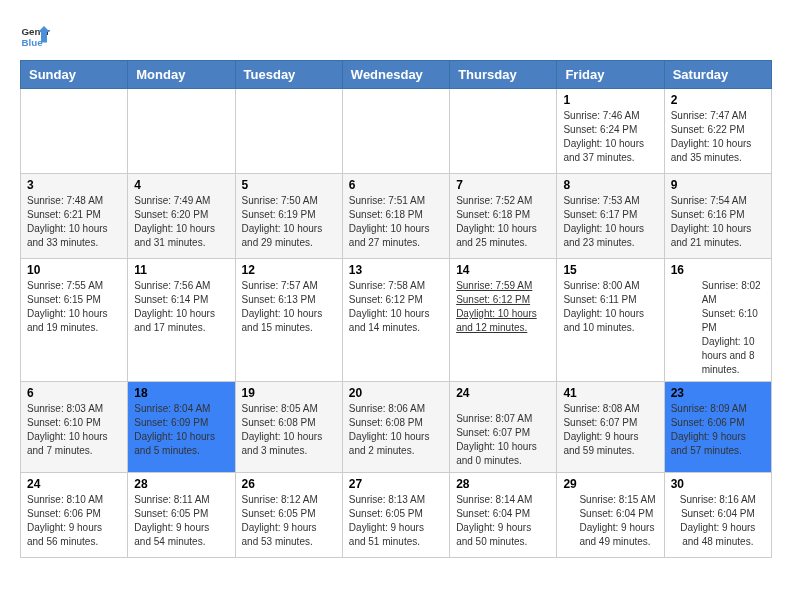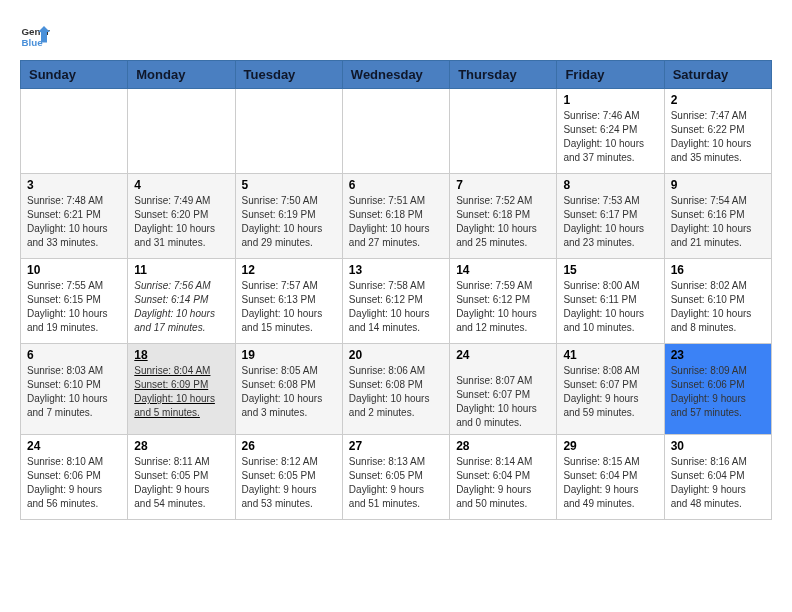--- a/index.html
+++ b/index.html
@@ -37,21 +37,21 @@
       font-size: 16px;
       color: #555;
     }
     .calendar {
       width: 100%;
       border-collapse: collapse;
       table-layout: fixed;
     }
     .calendar th {
       background-color: #4a7fc1;
-      color: #0f172a;
+      color: #ffffff;
       text-align: left;
       padding: 6px 8px;
       font-size: 13px;
       border: 1px solid #3a6fa8;
     }
     .calendar td {
       border: 1px solid #ccc;
       vertical-align: top;
       padding: 4px 6px;
       font-size: 11px;
@@ -171,63 +171,63 @@
       </tr>
       <tr>
         <td>
           <div class="day-num">10</div>
           <div class="day-info" style="white-space: pre-line;">Sunrise: 7:55 AM
 Sunset: 6:15 PM
 Daylight: 10 hours and 19 minutes.</div>
         </td>
         <td>
           <div class="day-num">11</div>
-          <div class="day-info" style="white-space: pre-line; font-style: italic;">Sunrise: 7:56 AM
+          <div class="day-info" style="white-space: pre-line;">Sunrise: 7:56 AM
 Sunset: 6:14 PM
 Daylight: 10 hours and 17 minutes.</div>
         </td>
         <td>
           <div class="day-num">12</div>
           <div class="day-info" style="white-space: pre-line;">Sunrise: 7:57 AM
 Sunset: 6:13 PM
 Daylight: 10 hours and 15 minutes.</div>
         </td>
         <td>
           <div class="day-num">13</div>
           <div class="day-info" style="white-space: pre-line;">Sunrise: 7:58 AM
 Sunset: 6:12 PM
 Daylight: 10 hours and 14 minutes.</div>
         </td>
         <td>
           <div class="day-num">14</div>
-          <div class="day-info" style="white-space: pre-line;">Sunrise: 7:59 AM
+          <div class="day-info" style="white-space: pre-line; text-decoration: underline;">Sunrise: 7:59 AM
 Sunset: 6:12 PM
 Daylight: 10 hours and 12 minutes.</div>
         </td>
         <td>
           <div class="day-num">15</div>
           <div class="day-info" style="white-space: pre-line;">Sunrise: 8:00 AM
 Sunset: 6:11 PM
 Daylight: 10 hours and 10 minutes.</div>
         </td>
         <td>
           <div class="day-num">16</div>
-          <div class="day-info" style="white-space: pre-line;">Sunrise: 8:02 AM
+          <div class="day-info" style="white-space: pre-line; margin-left: 31px;">Sunrise: 8:02 AM
 Sunset: 6:10 PM
 Daylight: 10 hours and 8 minutes.</div>
         </td>
       </tr>
       <tr>
         <td style="background: rgb(245, 245, 245);">
           <div class="day-num">6</div>
           <div class="day-info" style="white-space: pre-line;">Sunrise: 8:03 AM
 Sunset: 6:10 PM
 Daylight: 10 hours and 7 minutes.</div>
         </td>
-        <td style="background: #e5e5e5; text-decoration: underline;">
+        <td style="background: #3b82f6;">
           <div class="day-num">18</div>
           <div class="day-info" style="white-space: pre-line;">Sunrise: 8:04 AM
 Sunset: 6:09 PM
 Daylight: 10 hours and 5 minutes.</div>
         </td>
         <td style="background: rgb(245, 245, 245);">
           <div class="day-num">19</div>
           <div class="day-info" style="white-space: pre-line;">Sunrise: 8:05 AM
 Sunset: 6:08 PM
 Daylight: 10 hours and 3 minutes.</div>
@@ -283,25 +283,25 @@
 Daylight: 9 hours and 51 minutes.</div>
         </td>
         <td>
           <div class="day-num">28</div>
           <div class="day-info" style="white-space: pre-line;">Sunrise: 8:14 AM
 Sunset: 6:04 PM
 Daylight: 9 hours and 50 minutes.</div>
         </td>
         <td>
           <div class="day-num">29</div>
-          <div class="day-info" style="white-space: pre-line;">Sunrise: 8:15 AM
+          <div class="day-info" style="white-space: pre-line; margin-left: 16px;">Sunrise: 8:15 AM
 Sunset: 6:04 PM
 Daylight: 9 hours and 49 minutes.</div>
         </td>
         <td>
           <div class="day-num">30</div>
-          <div class="day-info" style="white-space: pre-line;">Sunrise: 8:16 AM
+          <div class="day-info" style="white-space: pre-line; text-align: center;">Sunrise: 8:16 AM
 Sunset: 6:04 PM
 Daylight: 9 hours and 48 minutes.</div>
         </td>
       </tr>
     </tbody>
 </table>
 
 </body></html>

